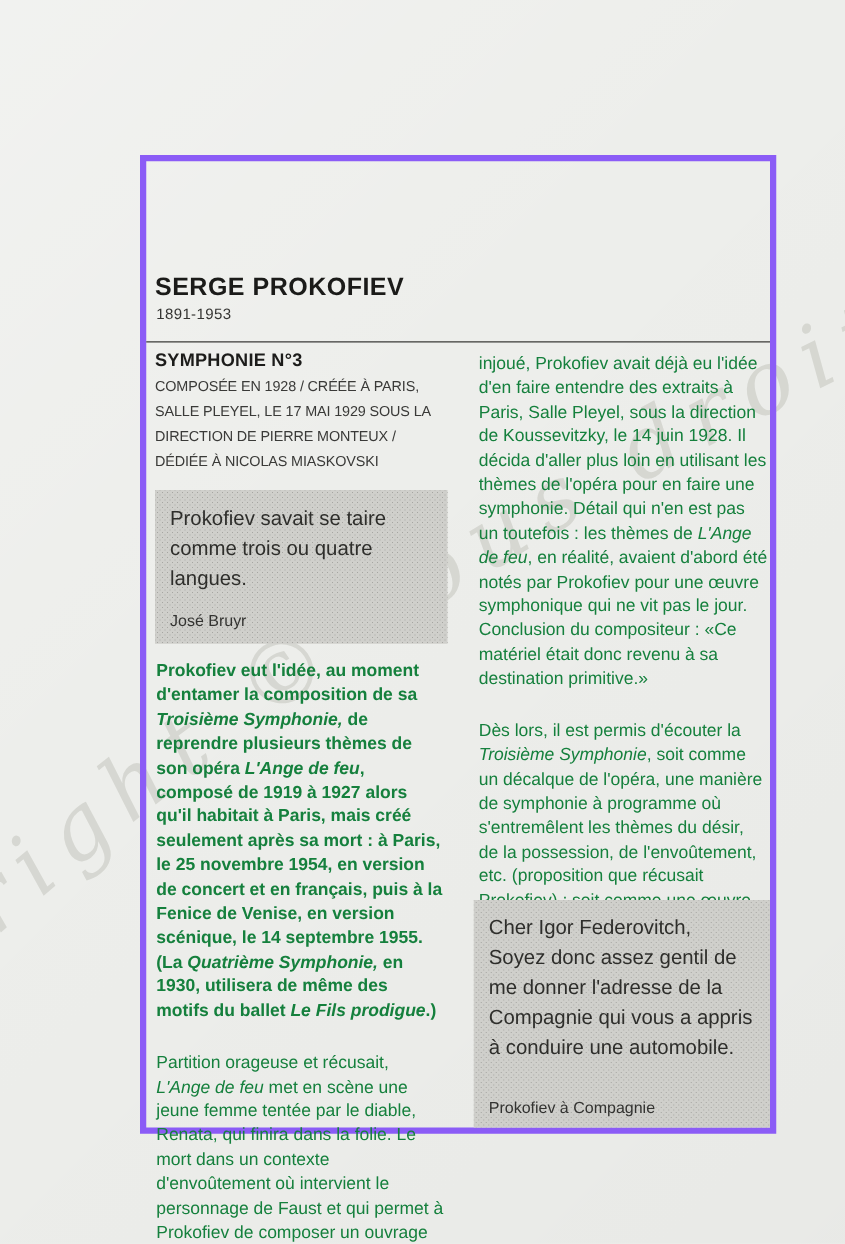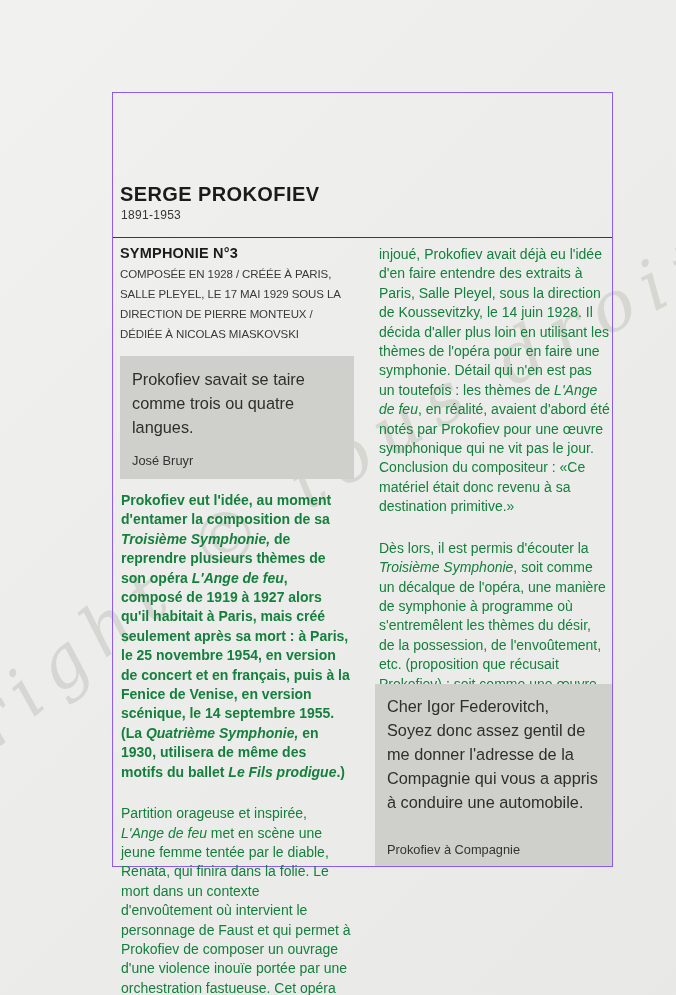--- a/index.html
+++ b/index.html
@@ -12,22 +12,22 @@
   }
   
   .paper-tint{
     position:absolute;inset:0;
     background:linear-gradient(135deg, rgba(255,255,255,.25) 0%, rgba(0,0,0,0) 40%, rgba(0,0,0,.02) 100%);
     pointer-events:none;
   }
   .watermark-svg{position:absolute;left:0;top:0;z-index:0;}
 
   .frame{
-    position:absolute;left:112px;top:92px;width:499px;height:773px;
-    border:1px solid #8b5cf6;
+    position:absolute;left:112px;top:124px;width:499px;height:773px;
+    border:5px solid #8b5cf6;
     z-index:1;
   }
   .composer{
     position:absolute;left:7px;top:90px;
     font-size:20px;font-weight:bold;letter-spacing:.4px;color:#1b1b19;
   }
   .dates{
     position:absolute;left:8px;top:115px;
     font-size:12px;color:#35353(3);color:#353533;letter-spacing:.3px;
   }
@@ -96,21 +96,21 @@
   <div class="col col-left">
     <div class="work-title">SYMPHONIE N°3</div>
     <div class="work-subtitle">COMPOSÉE EN 1928 / CRÉÉE À PARIS, SALLE PLEYEL, LE 17 MAI 1929 SOUS LA DIRECTION DE PIERRE MONTEUX / DÉDIÉE À NICOLAS MIASKOVSKI</div>
 
     <div class="quote-box quote-box-1">
       <div class="quote-text">Prokofiev savait se taire comme trois ou quatre langues.</div>
       <div class="quote-attr">José Bruyr</div>
     </div>
 
     <p class="para para-first"><span>Prokofiev eut l'idée, au moment d'entamer la composition de sa </span><i>Troisième Symphonie,</i><span> de reprendre plusieurs thèmes de son opéra </span><i>L'Ange de feu</i><span>, composé de 1919 à 1927 alors qu'il habitait à Paris, mais créé seulement après sa mort : à Paris, le 25 novembre 1954, en version de concert et en français, puis à la Fenice de Venise, en version scénique, le 14 septembre 1955. (La </span><i>Quatrième Symphonie,</i><span> en 1930, utilisera de même des motifs du ballet </span><i>Le Fils prodigue</i><span>.)</span></p>
-    <p class="para"><span>Partition orageuse et inspirée, </span><i>L'Ange de feu</i><span> met en scène une jeune femme tentée par le diable, Renata, qui finira dans la folie. Le mort dans un contexte d'envoûtement où intervient le personnage de Faust et qui permet à Prokofiev de composer un ouvrage d'une violence inouïe portée par une orchestration fastueuse. Cet opéra</span></p>
+    <p class="para"><span>Partition orageuse et récusait, </span><i>L'Ange de feu</i><span> met en scène une jeune femme tentée par le diable, Renata, qui finira dans la folie. Le mort dans un contexte d'envoûtement où intervient le personnage de Faust et qui permet à Prokofiev de composer un ouvrage d'une violence inouïe portée par une orchestration fastueuse. Cet opéra</span></p>
   </div>
 
   <div class="col col-right">
     <p class="para"><span>injoué, Prokofiev avait déjà eu l'idée d'en faire entendre des extraits à Paris, Salle Pleyel, sous la direction de Koussevitzky, le 14 juin 1928. Il décida d'aller plus loin en utilisant les thèmes de l'opéra pour en faire une symphonie. Détail qui n'en est pas un toutefois : les thèmes de </span><i>L'Ange de feu</i><span>, en réalité, avaient d'abord été notés par Prokofiev pour une œuvre symphonique qui ne vit pas le jour. Conclusion du compositeur : «Ce matériel était donc revenu à sa destination primitive.»</span></p>
     <p class="para"><span>Dès lors, il est permis d'écouter la </span><i>Troisième Symphonie</i><span>, soit comme un décalque de l'opéra, une manière de symphonie à programme où s'entremêlent les thèmes du désir, de la possession, de l'envoûtement, etc. (proposition que récusait Prokofiev) ; soit comme une œuvre symphonique ayant sa propre logique, indépendamment de tout argument théâtral ou littéraire.</span></p>
   </div>
 
   <div class="quote-box quote-box-2">
     <div class="quote-text">Cher Igor Federovitch,
 Soyez donc assez gentil de me donner l'adresse de la Compagnie qui vous a appris à conduire une automobile.</div>

